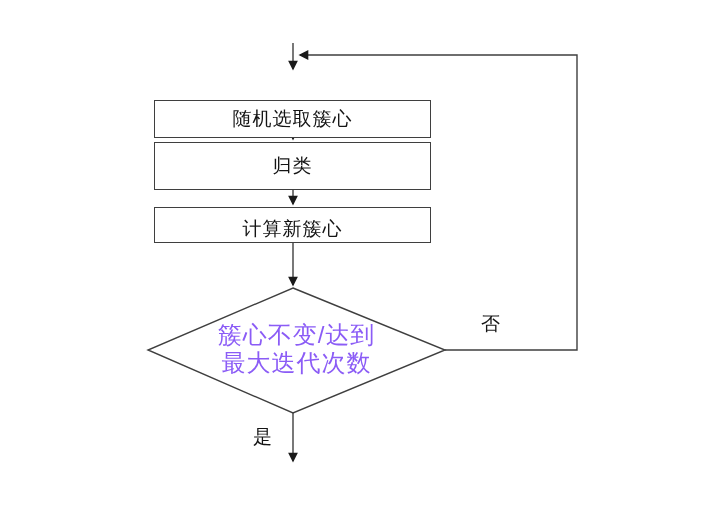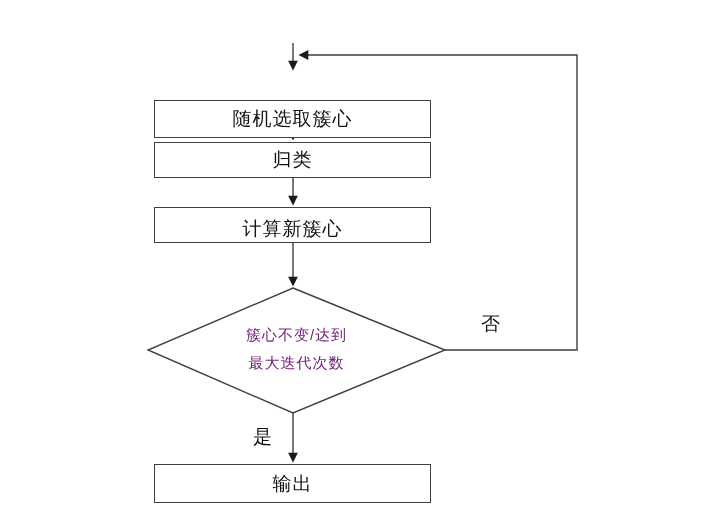--- a/index.html
+++ b/index.html
@@ -35,22 +35,22 @@
   .node-label {
     white-space: pre-line;
     text-align: center;
   }
   .diamond-label {
     position: absolute;
     left: 148px;
     top: 321px;
     width: 297px;
     text-align: center;
-    color: #701a75;
-    font-size: 15px;
+    color: #8b5cf6;
+    font-size: 24px;
     line-height: 28px;
     letter-spacing: 1px;
     white-space: pre-line;
   }
   .edge-label {
     position: absolute;
     color: #141414;
     font-size: 19px;
     letter-spacing: 1px;
   }
@@ -82,31 +82,28 @@
     <polyline points="445,350 577,350 577,55 300,55" fill="none" stroke="#3f3f3f" stroke-width="1.4" marker-end="url(#arrow)"></polyline>
 
     <polygon points="293,288 445,350 293,413 148,350" fill="#ffffff" stroke="#3f3f3f" stroke-width="1.4"></polygon>
   </svg>
 
 
   <div class="node" style="left:154px; top:72px;  width:277px; height:38px;margin-top:28px;">
     <span class="node-label">随机选取簇心</span>
   </div>
 
-  <div class="node" style="left:154px; top:142px; width:277px; height:36px;">
+  <div class="node" style="left:154px; top:142px; width:277px; height:48px;">
     <span class="node-label">归类</span>
   </div>
 
   <div class="node" style="left:154px; top:207px; width:277px; height:36px;align-items:flex-end;">
     <span class="node-label">计算新簇心</span>
   </div>
 
-  <div class="node" style="left:154px; top:464px; width:277px; height:39px;">
-    <span class="node-label">输出</span>
-  </div>
 
   <div class="diamond-label">簇心不变/达到
 最大迭代次数</div>
 
   <div class="edge-label yes">是</div>
   <div class="edge-label no">否</div>
 
 </div>
 
 </body></html>

